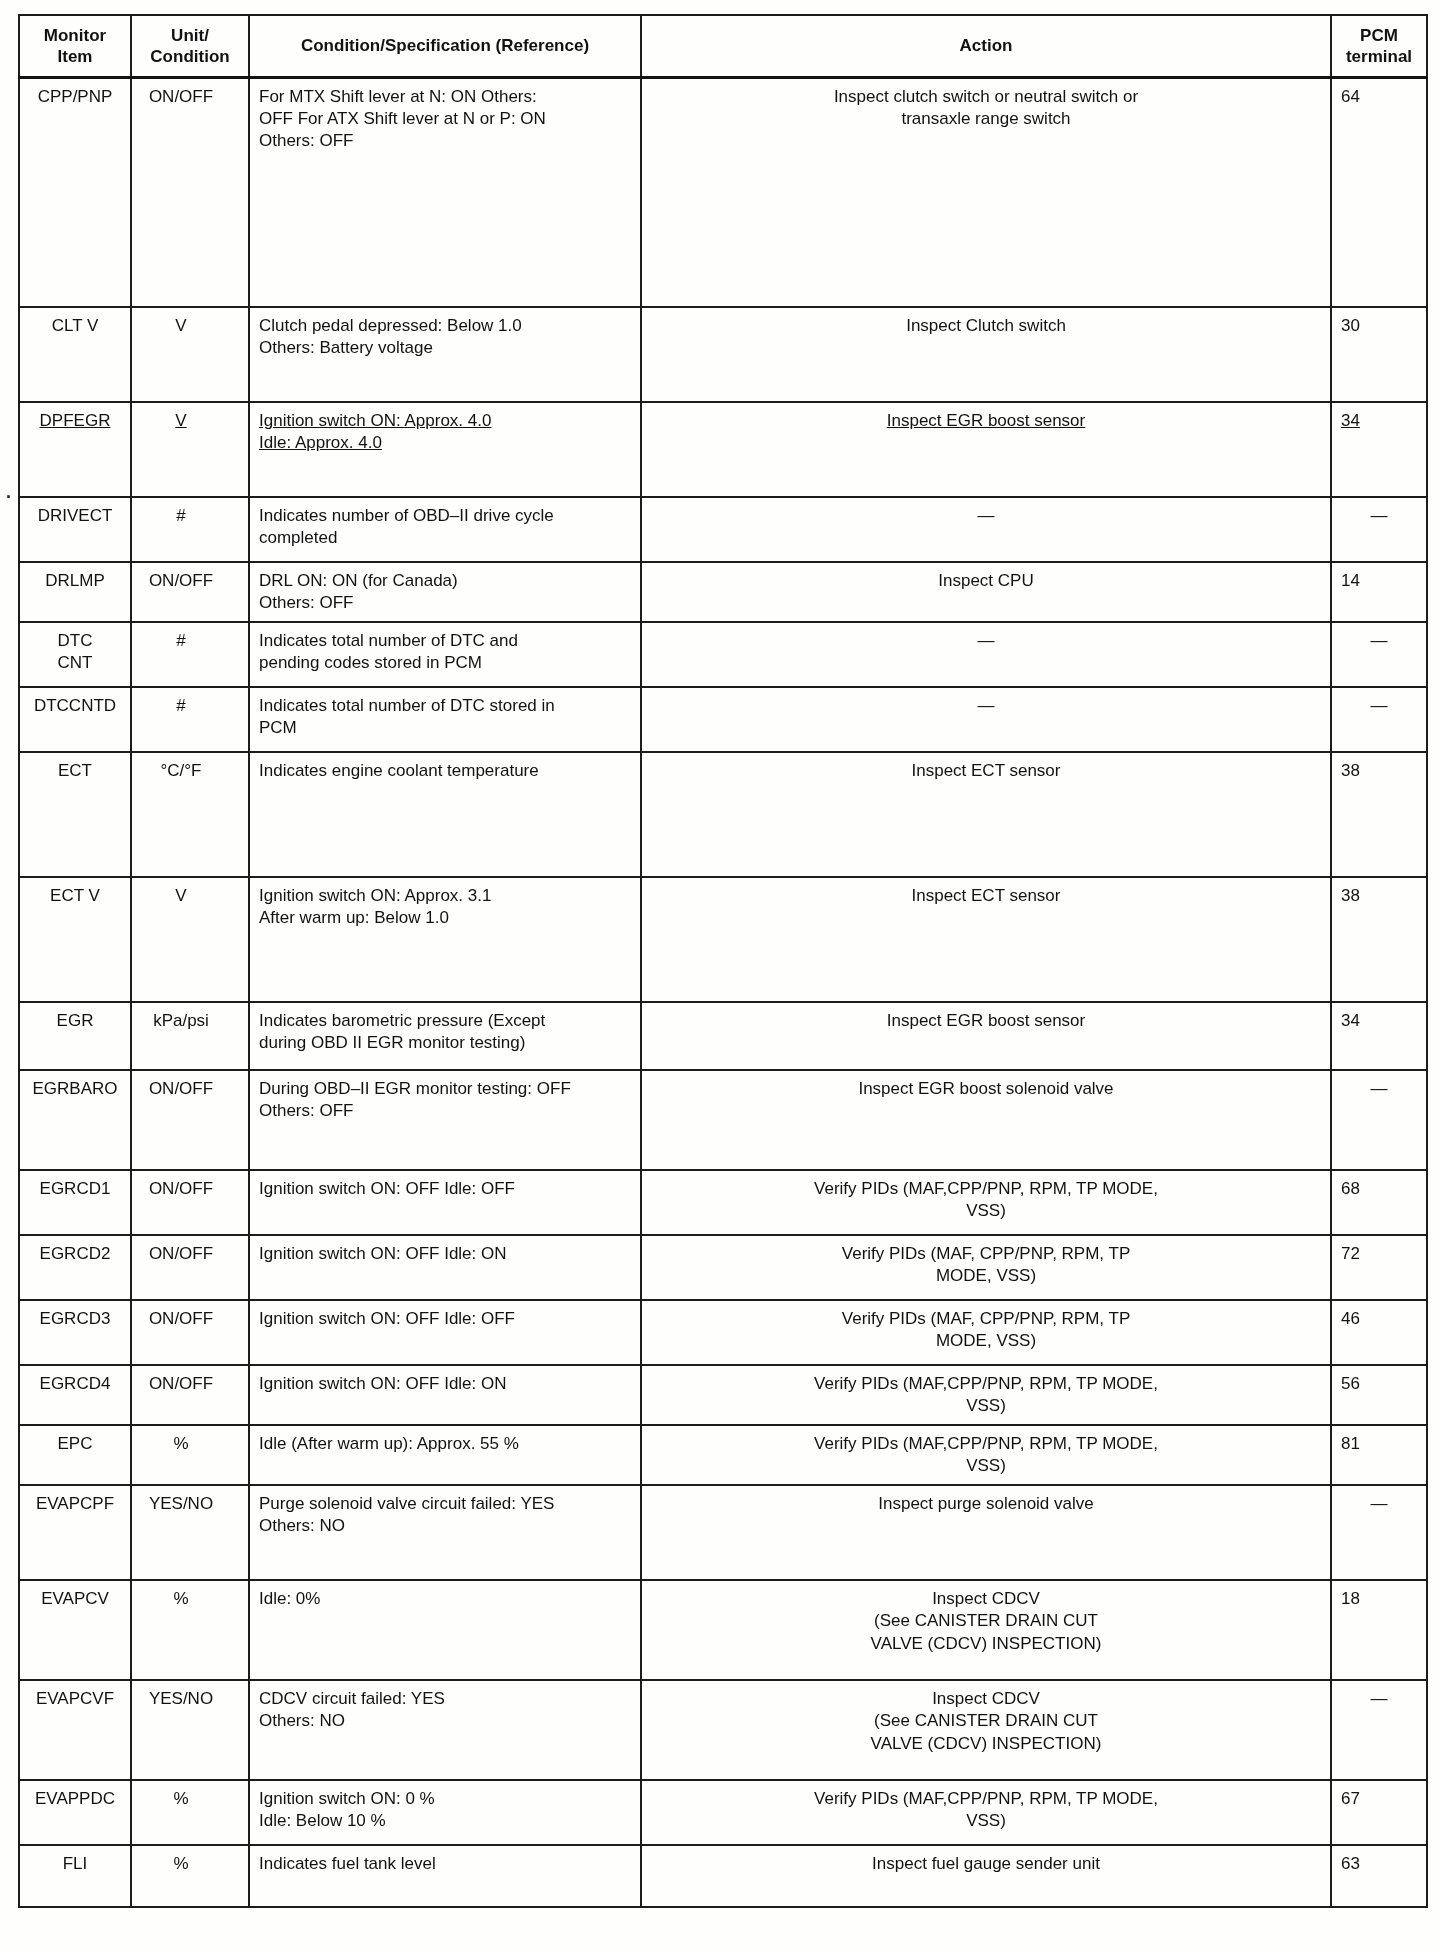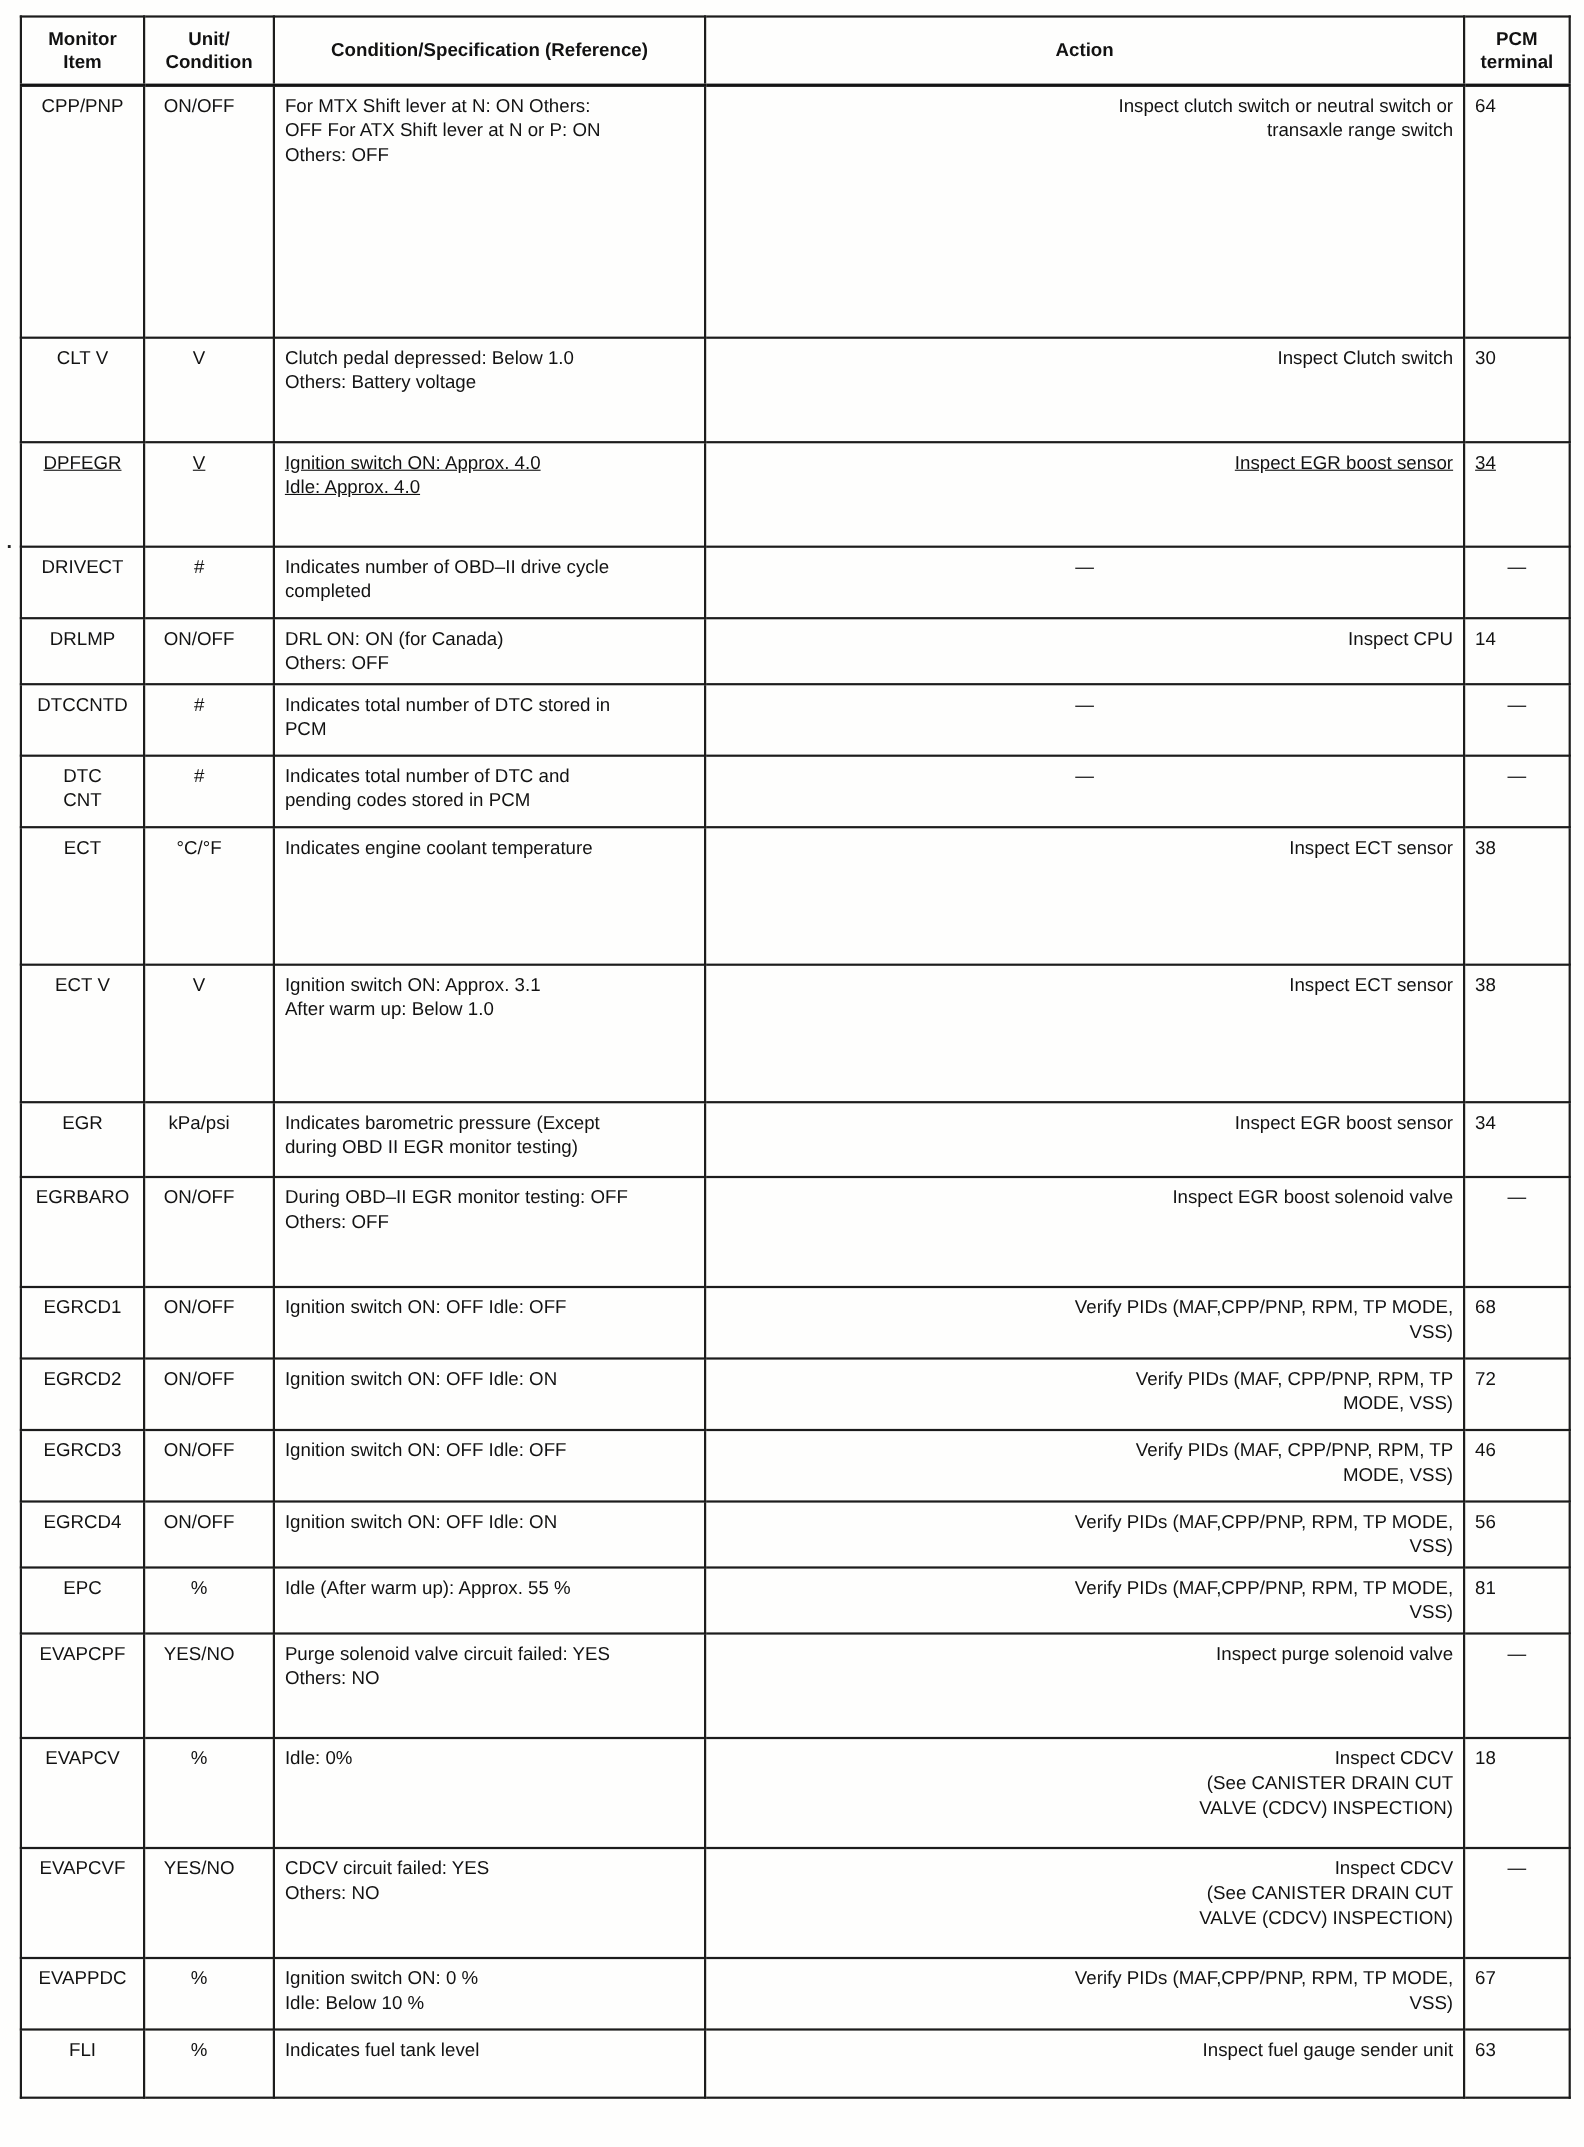--- a/index.html
+++ b/index.html
@@ -45,21 +45,21 @@
   }
   tbody td {
     font-size: 17px;
     line-height: 1.32;
     vertical-align: top;
     padding: 7px 9px 6px 9px;
   }
   td.c-item  { text-align: center; padding-left: 2px; padding-right: 2px; }
   td.c-unit  { text-align: center; padding-left: 2px; padding-right: 20px; }
   td.c-cond  { text-align: left; }
-  td.c-action{ text-align: right; }
+  td.c-action{ text-align: center; }
   td.c-term  { text-align: left; }
   td.dash    { text-align: center; }
   .artifact-dot {
     position: absolute;
     left: 6px;
     top: 482px;
     font-size: 18px;
     font-weight: bold;
     color: #222;
   }
@@ -128,33 +128,33 @@
         </tr>
         <tr style="height: 50px;">
           <td class="c-item">DRLMP</td>
           <td class="c-unit">ON/OFF</td>
           <td class="c-cond">DRL ON: ON (for Canada)
 Others: OFF</td>
           <td class="c-action">Inspect CPU</td>
           <td class="c-term">14</td>
         </tr>
         <tr style="height: 65px;">
-          <td class="c-item">DTCCNTD</td>
-          <td class="c-unit">#</td>
-          <td class="c-cond">Indicates total number of DTC stored in
-PCM</td>
-          <td class="c-action dash">—</td>
-          <td class="c-term dash">—</td>
-        </tr>
-        <tr style="height: 65px;">
           <td class="c-item">DTC
 CNT</td>
           <td class="c-unit">#</td>
           <td class="c-cond">Indicates total number of DTC and
 pending codes stored in PCM</td>
+          <td class="c-action dash">—</td>
+          <td class="c-term dash">—</td>
+        </tr>
+        <tr style="height: 65px;">
+          <td class="c-item">DTCCNTD</td>
+          <td class="c-unit">#</td>
+          <td class="c-cond">Indicates total number of DTC stored in
+PCM</td>
           <td class="c-action dash">—</td>
           <td class="c-term dash">—</td>
         </tr>
         <tr style="height: 125px;">
           <td class="c-item">ECT</td>
           <td class="c-unit">°C/°F</td>
           <td class="c-cond">Indicates engine coolant temperature</td>
           <td class="c-action">Inspect ECT sensor</td>
           <td class="c-term">38</td>
         </tr>

